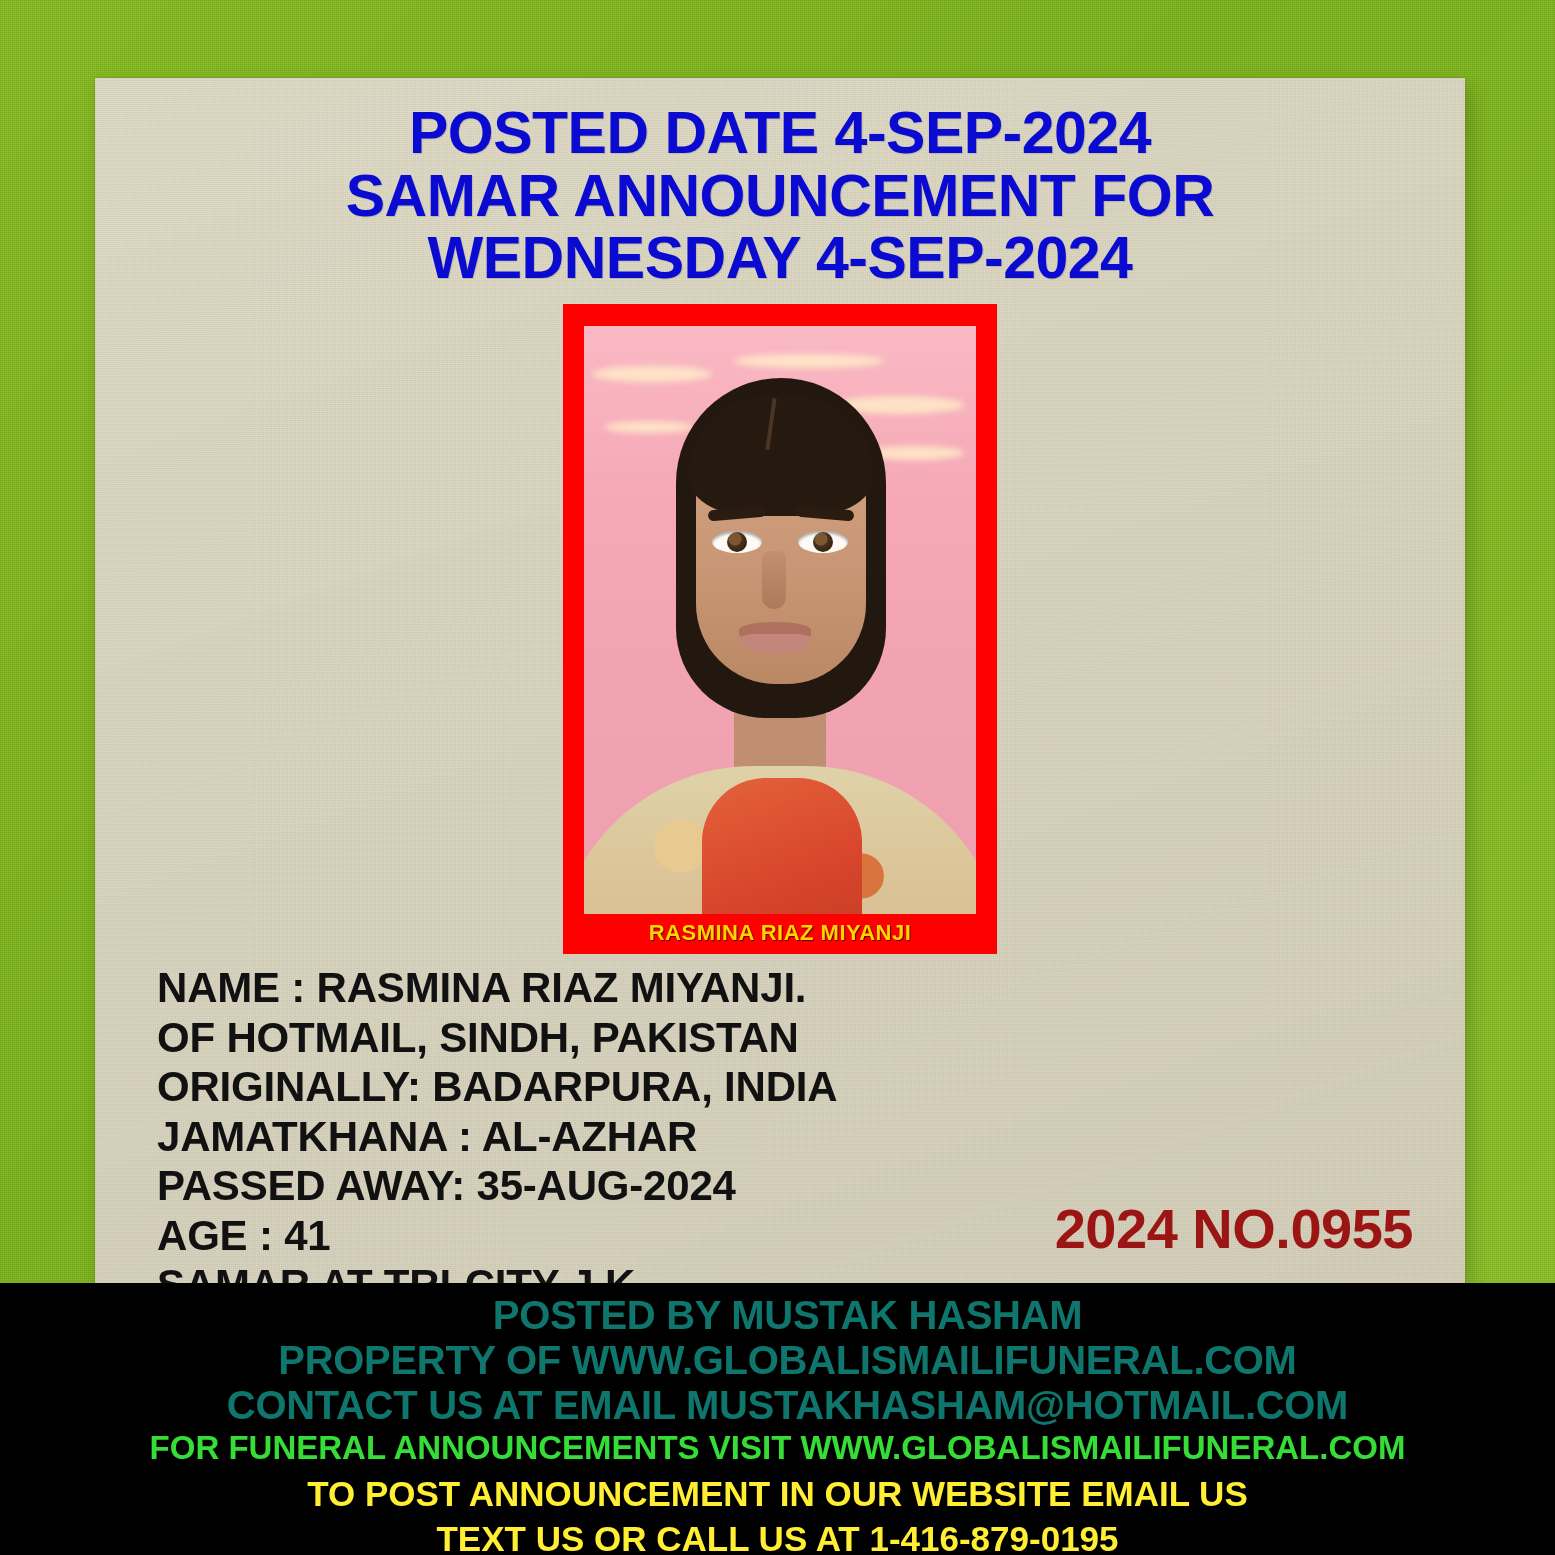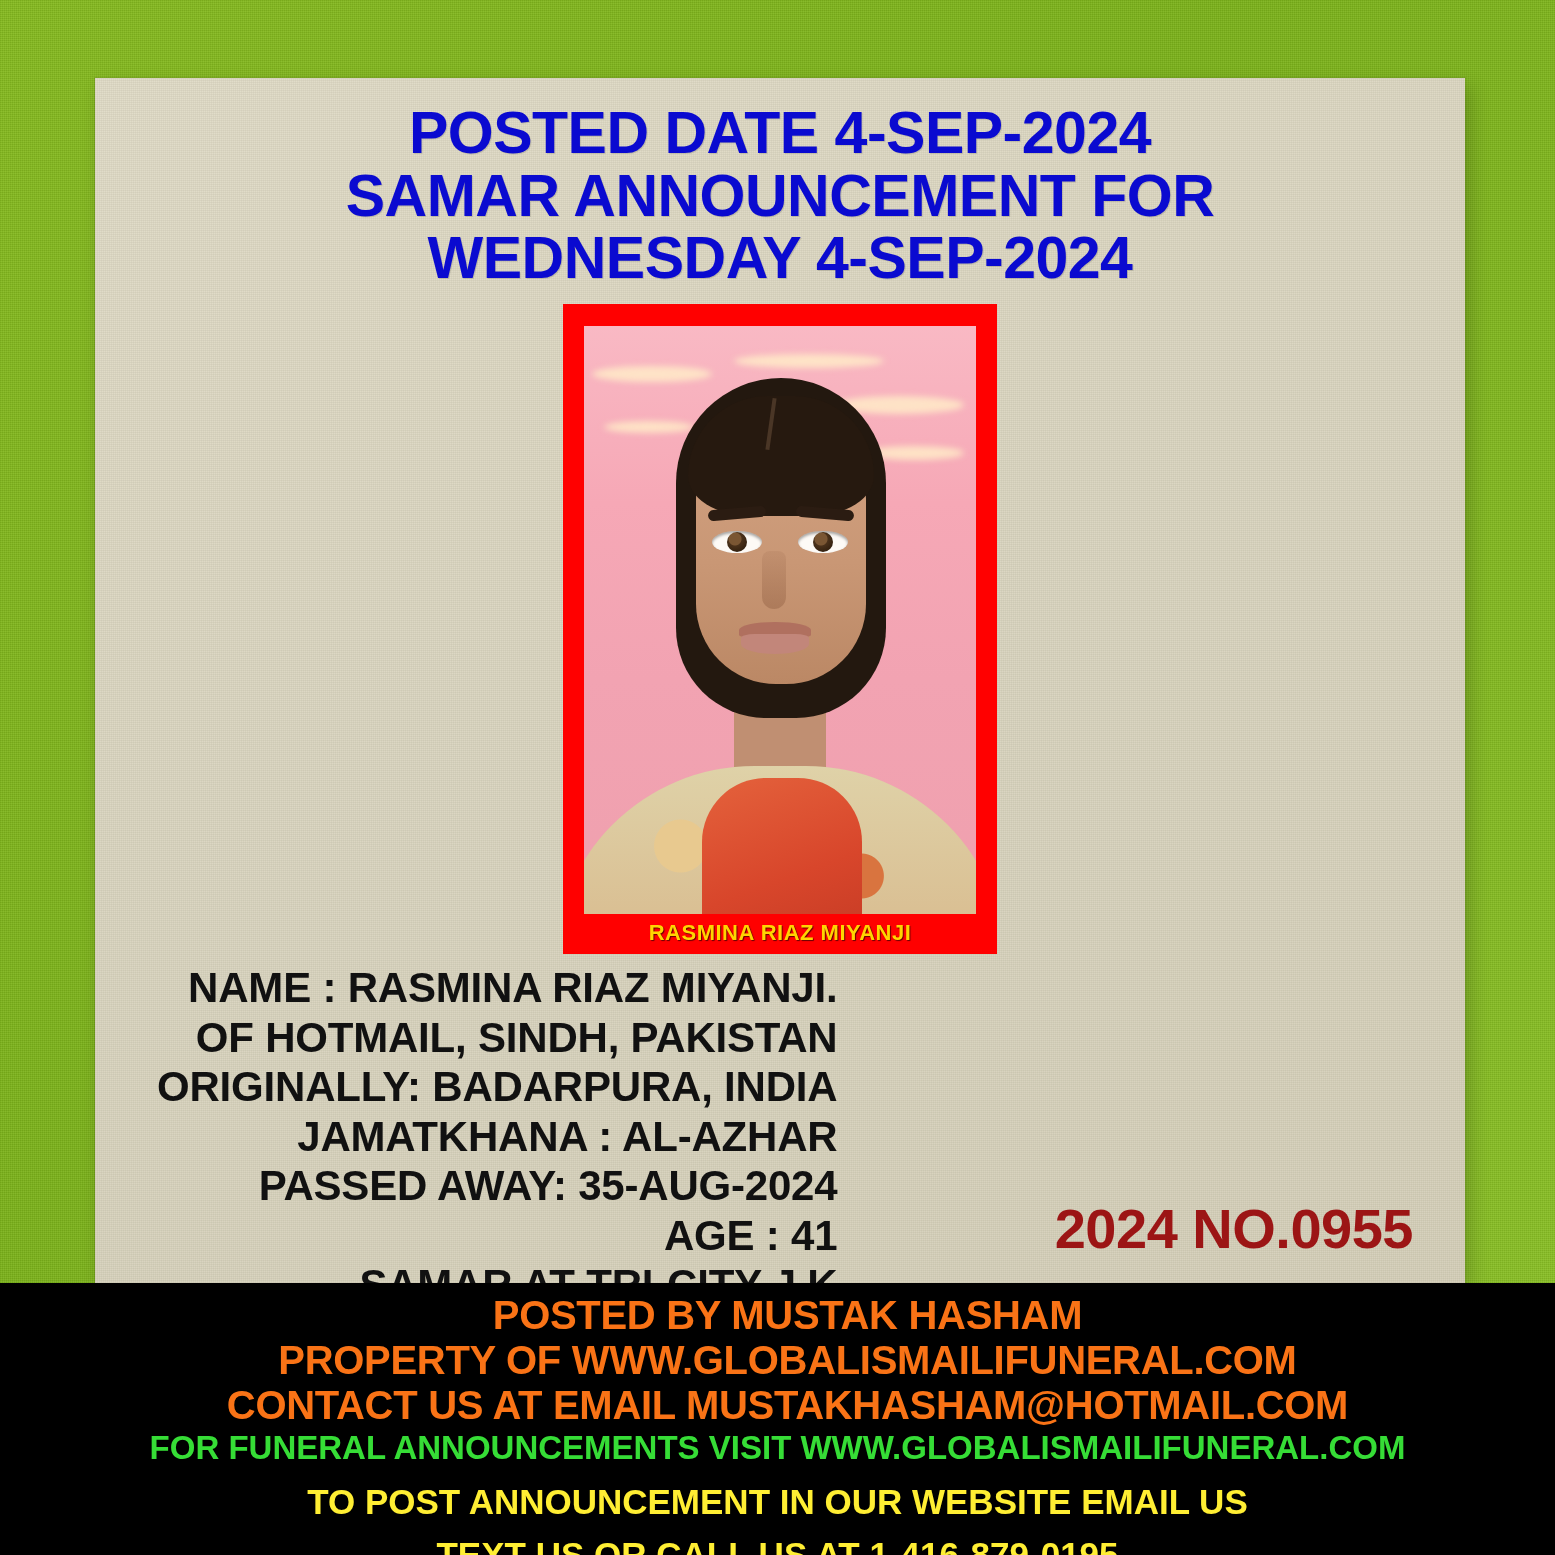--- a/index.html
+++ b/index.html
@@ -192,21 +192,21 @@
   .details {
     position: absolute;
     left: 62px;
     top: 885px;
     color: #111111;
     font-size: 42px;
     font-weight: bold;
     line-height: 1.18;
     letter-spacing: -0.2px;
   }
-  .details div { white-space: nowrap; text-align: right; }
+  .details div { white-space: nowrap; }
   .ref-no {
     position: absolute;
     right: 52px;
     bottom: 22px;
     color: #9c1515;
     font-size: 56px;
     font-weight: bold;
     letter-spacing: -0.5px;
   }
   .footer {
@@ -214,41 +214,41 @@
     left: 0;
     bottom: 0;
     width: 1555px;
     height: 272px;
     background: #000000;
     text-align: center;
     box-sizing: border-box;
     padding-top: 10px;
   }
   .f-white {
-    color: #f97316;
+    color: #0f766e;
     font-size: 40px;
     font-weight: bold;
     line-height: 1.12;
     letter-spacing: -0.3px;
     white-space: nowrap;
     padding-left: 20px;
   }
   .f-green {
     color: #36dd36;
     font-size: 33px;
     font-weight: bold;
     line-height: 1.25;
     white-space: nowrap;
   }
   .f-yellow {
     color: #ffee33;
     font-size: 35px;
     font-weight: bold;
     line-height: 1.18;
-    margin-top: 12px;
+    margin-top: 4px;
     white-space: nowrap;
   }
 </style>
 </head>
 <body>
 
 <div class="poster">
 
   <div class="card">
 

